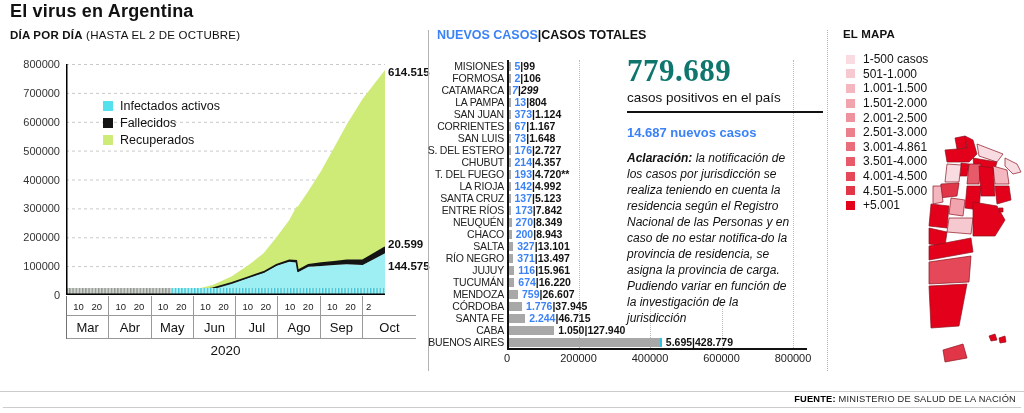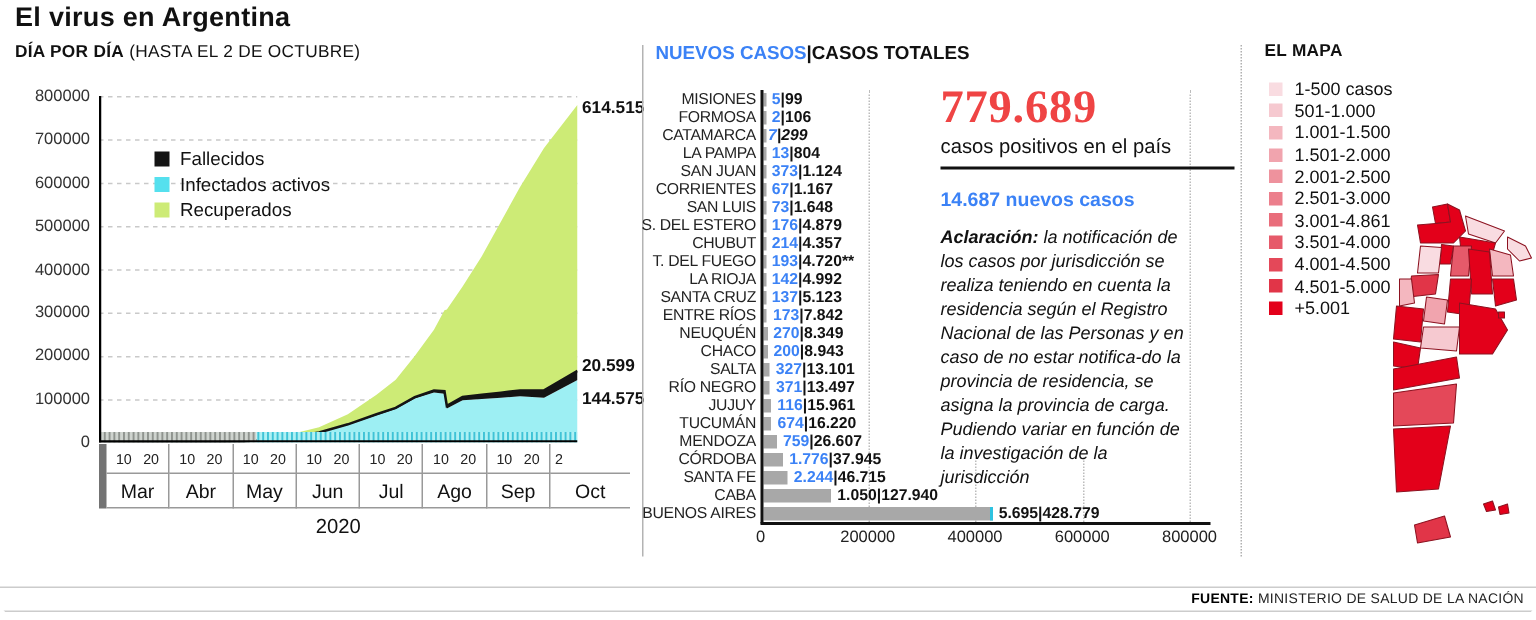--- a/index.html
+++ b/index.html
@@ -6,21 +6,21 @@
   #page{position:relative;width:1024px;height:413px;background:#fff;overflow:hidden;
         font-family:"Liberation Sans",sans-serif;color:#111;border-radius:14px;}
   .abs{position:absolute;}
   .page-title{left:10px;top:1px;font-size:18px;font-weight:bold;letter-spacing:.2px;}
   .sec-head{font-size:11.5px;font-weight:bold;letter-spacing:.2px;}
   .sec-head .note{font-weight:normal;}
   .yt{position:absolute;right:0;font-size:11px;color:#333;white-space:nowrap;}
   .leg-row{display:flex;align-items:center;height:17px;font-size:12.5px;color:#111;}
   .leg-sw{width:10px;height:10px;margin-right:7px;flex:none;}
   .anno{font-size:11.5px;font-weight:bold;white-space:nowrap;}
-  .mtable{left:66px;top:296px;width:349px;border-left:5px solid #737373;}
+  .mtable{left:66px;top:296px;width:349px;border-left:1px solid #737373;}
   .mrow{display:flex;}
   .mcell{border-right:1px solid #999;border-bottom:1px solid #999;box-sizing:border-box;text-align:center;}
   .mcell:last-child{border-right:none;}
   .dayrow .mcell{height:20px;font-size:9.5px;color:#222;padding-top:5px;word-spacing:5px;}
   .namerow .mcell{height:23px;font-size:13px;color:#111;padding-top:4px;}
   .flex1{flex:1;}
   .octw{width:53px;flex:none;}
   .oct-day{text-align:left !important;padding-left:3px;word-spacing:0 !important;}
   .year{left:66px;top:343px;width:319px;text-align:center;font-size:13.5px;color:#111;}
   .vsep-solid{width:1px;background:#b3b3b3;}
@@ -29,21 +29,21 @@
   .cyan{color:#3b82f6;}
   .prov-label{position:absolute;left:420px;width:84px;text-align:right;font-size:10.5px;
               color:#222;height:12px;line-height:12px;white-space:nowrap;letter-spacing:-.2px;}
   .bar{position:absolute;background:#a8a8a8;height:9px;}
   .bartip{position:absolute;background:#2ec2e0;height:9px;}
   .prov-value{position:absolute;font-size:10.5px;font-weight:bold;height:12px;line-height:12px;white-space:nowrap;}
   .prov-value .dark{color:#111;}
   .grid-dot{position:absolute;width:0;border-left:1px dotted #bcbcbc;}
   .bx-label{position:absolute;top:352px;width:70px;text-align:center;font-size:11px;color:#222;}
   .big-block{left:627px;top:55px;width:196px;}
-  .big-num{font-family:"Liberation Serif",serif;font-weight:bold;font-size:31px;line-height:1.05;letter-spacing:.5px;color:#ef4444;}
+  .big-num{font-family:"Liberation Serif",serif;font-weight:bold;font-size:31px;line-height:1.05;letter-spacing:.5px;color:#0f766e;}
   .big-cap{font-size:13.5px;color:#111;padding:2px 0 6px 0;border-bottom:2px solid #111;}
   .new-line{margin-top:12px;font-size:13px;font-weight:bold;}
   .aclar{margin-top:10px;width:163px;font-style:italic;font-size:12px;line-height:1.34;color:#111;}
   .aclar b{font-weight:bold;}
   .map-leg-row{display:flex;align-items:center;height:14.6px;font-size:12px;color:#111;}
   .map-leg-sw{width:9px;height:9px;margin-right:8px;flex:none;}
   .footnote{left:8px;top:377px;font-size:10.8px;color:#222;white-space:nowrap;}
   .hr{left:0;width:1024px;height:1px;background:#ccc;}
   .fuente{right:8px;top:394px;font-size:9.3px;color:#222;letter-spacing:.2px;}
   .fuente b{color:#000;}
@@ -95,26 +95,26 @@
       <polygon points="0.0,231.0 31.9,230.9 63.8,230.6 95.7,229.8 124.4,226.4 146.7,220.9 165.9,212.2 185.0,199.2 197.8,189.1 210.5,173.3 223.3,155.9 230.3,142.9 231.9,142.4 242.4,127.0 255.2,106.8 268.0,83.7 280.7,60.6 296.7,34.7 319.0,5.9 319.0,183.3 296.7,196.3 280.7,196.3 268.0,197.8 255.2,199.2 242.4,200.7 231.9,206.6 230.3,196.8 223.3,196.3 210.5,200.7 197.8,207.9 185.0,212.2 165.9,218.9 146.7,224.4 124.4,227.8 95.7,230.3 63.8,230.7 31.9,230.9 0.0,231.0" fill="#cdeb76"></polygon>
       <polyline points="0.0,231.0 31.9,230.9 63.8,230.7 95.7,230.3 124.4,227.8 146.7,224.4 165.9,218.9 185.0,212.2 197.8,207.9 210.5,200.7 223.3,196.3 230.3,196.8 231.9,206.6 242.4,200.7 255.2,199.2 268.0,197.8 280.7,196.3 296.7,196.3 319.0,183.3" fill="none" stroke="#141414" stroke-width="1.7"></polyline>
       <rect x="0" y="224" width="105" height="7" fill="url(#pg)"></rect>
       <rect x="105" y="224" width="214" height="7" fill="url(#pc)"></rect>
       <line x1="0.75" y1="0" x2="0.75" y2="231" stroke="#000" stroke-width="1.5"></line>
       <line x1="0" y1="230.25" x2="319" y2="230.25" stroke="#000" stroke-width="1.5"></line>
     </svg>
 
   <div class="abs" id="daily-legend" style="left:103px;top:97px;">
       <div class="leg-row">
+        <span class="leg-sw" style="background: rgb(85, 224, 238);"></span>
+        <span>Infectados activos</span>
+      </div>
+      <div class="leg-row">
         <span class="leg-sw" style="background: rgb(20, 20, 20);"></span>
         <span>Fallecidos</span>
-      </div>
-      <div class="leg-row">
-        <span class="leg-sw" style="background: rgb(85, 224, 238);"></span>
-        <span>Infectados activos</span>
       </div>
       <div class="leg-row">
         <span class="leg-sw" style="background: rgb(205, 235, 118);"></span>
         <span>Recuperados</span>
       </div>
     </div>
 
   <div class="abs anno" style="left:388px;top:66px;">614.515</div>
   <div class="abs anno" style="left:388px;top:238px;">20.599</div>
   <div class="abs anno" style="left:388px;top:260px;">144.575</div>
@@ -173,21 +173,21 @@
       <div class="bar" style="left: 508.5px; top: 109.5px; width: 2px;"></div>
       <div class="prov-value" style="left: 514.5px; top: 108px;"><span class="cyan">373</span><span class="dark">|</span><span class="dark">1.124</span></div>
       <div class="prov-label" style="top: 120px;">CORRIENTES</div>
       <div class="bar" style="left: 508.5px; top: 121.5px; width: 2px;"></div>
       <div class="prov-value" style="left: 514.5px; top: 120px;"><span class="cyan">67</span><span class="dark">|</span><span class="dark">1.167</span></div>
       <div class="prov-label" style="top: 132px;">SAN LUIS</div>
       <div class="bar" style="left: 508.5px; top: 133.5px; width: 2px;"></div>
       <div class="prov-value" style="left: 514.5px; top: 132px;"><span class="cyan">73</span><span class="dark">|</span><span class="dark">1.648</span></div>
       <div class="prov-label" style="top: 144px;">S. DEL ESTERO</div>
       <div class="bar" style="left: 508.5px; top: 145.5px; width: 2px;"></div>
-      <div class="prov-value" style="left: 514.5px; top: 144px;"><span class="cyan">176</span><span class="dark">|</span><span class="dark">4.879</span></div>
+      <div class="prov-value" style="left: 514.5px; top: 144px;"><span class="cyan">176</span><span class="dark">|</span><span class="dark">2.727</span></div>
       <div class="prov-label" style="top: 156px;">CHUBUT</div>
       <div class="bar" style="left: 508.5px; top: 157.5px; width: 2px;"></div>
       <div class="prov-value" style="left: 514.5px; top: 156px;"><span class="cyan">214</span><span class="dark">|</span><span class="dark">4.357</span></div>
       <div class="prov-label" style="top: 168px;">T. DEL FUEGO</div>
       <div class="bar" style="left: 508.5px; top: 169.5px; width: 2px;"></div>
       <div class="prov-value" style="left: 514.5px; top: 168px;"><span class="cyan">193</span><span class="dark">|</span><span class="dark">4.720**</span></div>
       <div class="prov-label" style="top: 180px;">LA RIOJA</div>
       <div class="bar" style="left: 508.5px; top: 181.5px; width: 2px;"></div>
       <div class="prov-value" style="left: 514.5px; top: 180px;"><span class="cyan">142</span><span class="dark">|</span><span class="dark">4.992</span></div>
       <div class="prov-label" style="top: 192px;">SANTA CRUZ</div>

